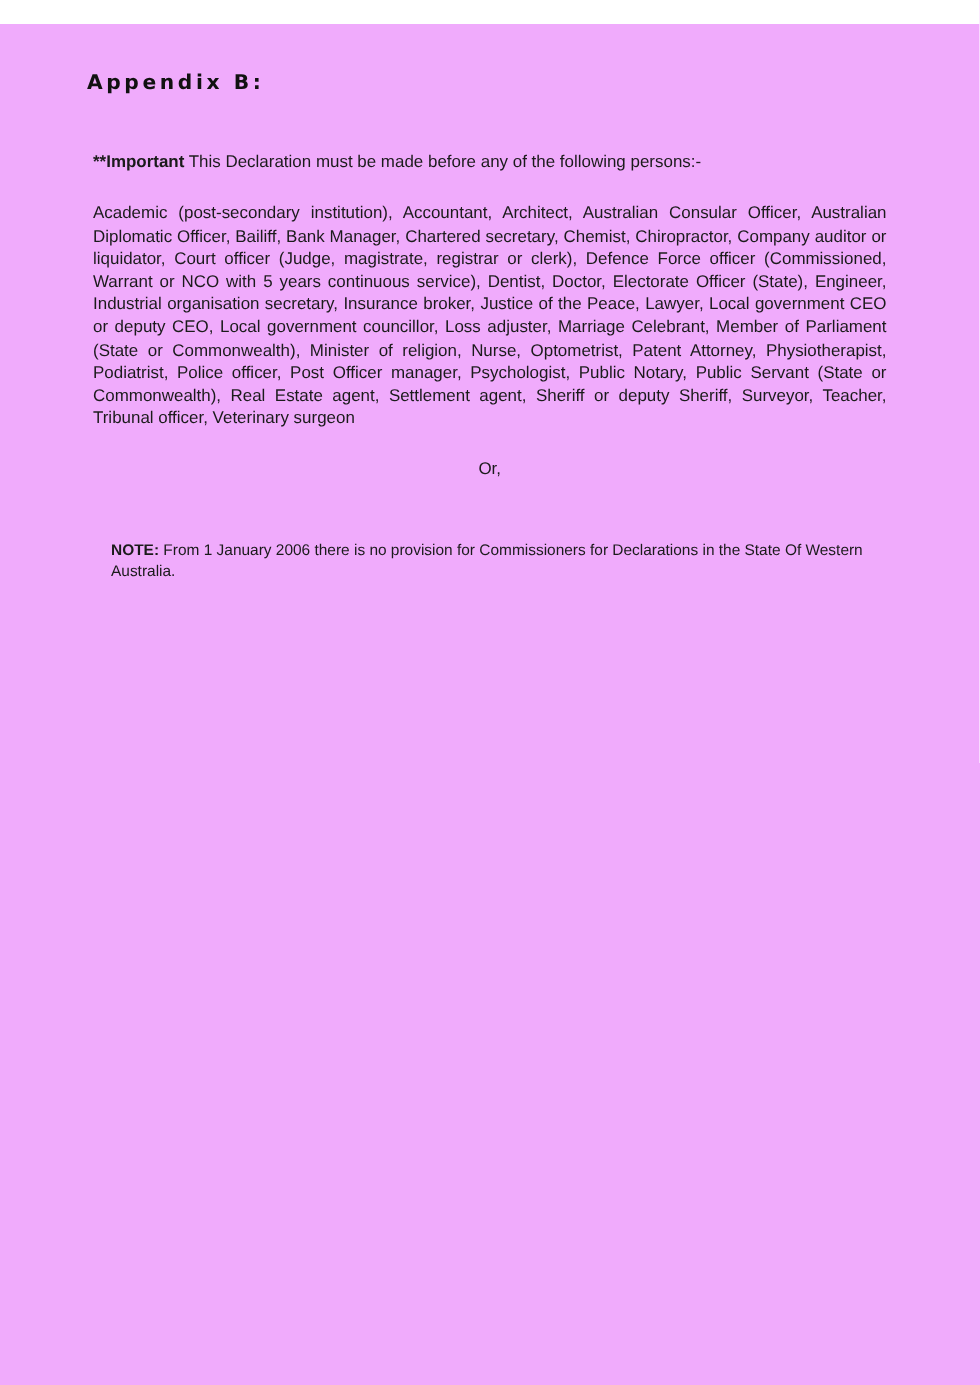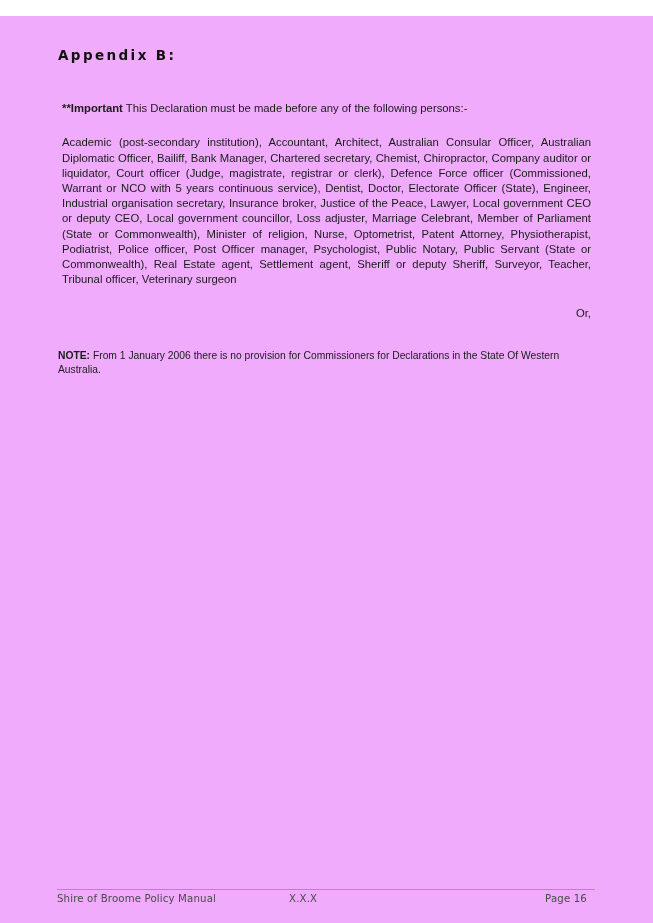--- a/index.html
+++ b/index.html
@@ -60,34 +60,34 @@
   .para-important {
     padding-top: 34px;
   }
 
   .para-list {
     padding-top: 15px;
   }
 
   .para-or {
     padding-top: 15px;
-    text-align: right;
+    text-align: center;
   }
 
   .para-anyperson {
     padding-top: 15px;
   }
 
   .note {
     padding-top: 23px;
     font-size: 10.3px;
     line-height: 14px;
     text-align: left;
     color: #1b1b1b;
-    margin: 0;
+    margin: 16px;
   }
 
   b, strong { font-weight: bold; }
   i, em { font-style: italic; }
 
   
   .footer {
     position: absolute;
     left: 57px;
     top: 873px;
@@ -135,22 +135,14 @@
 
     <p class="para para-or">Or,</p>
 
 
     <p class="note">
       <b>NOTE:</b><span> From 1 January 2006 there is no provision for Commissioners for Declarations in the State Of Western Australia.</span>
     </p>
 
   </div>
 
-  <div class="footer">
-    <hr class="footer-rule">
-    <div class="footer-row">
-      <span class="footer-text footer-left">Shire of Broome Policy Manual</span>
-      <span class="footer-text footer-mid">X.X.X</span>
-      <span class="footer-text footer-right">Page 16</span>
-    </div>
-  </div>
 
 </div>
 
 </body></html>

